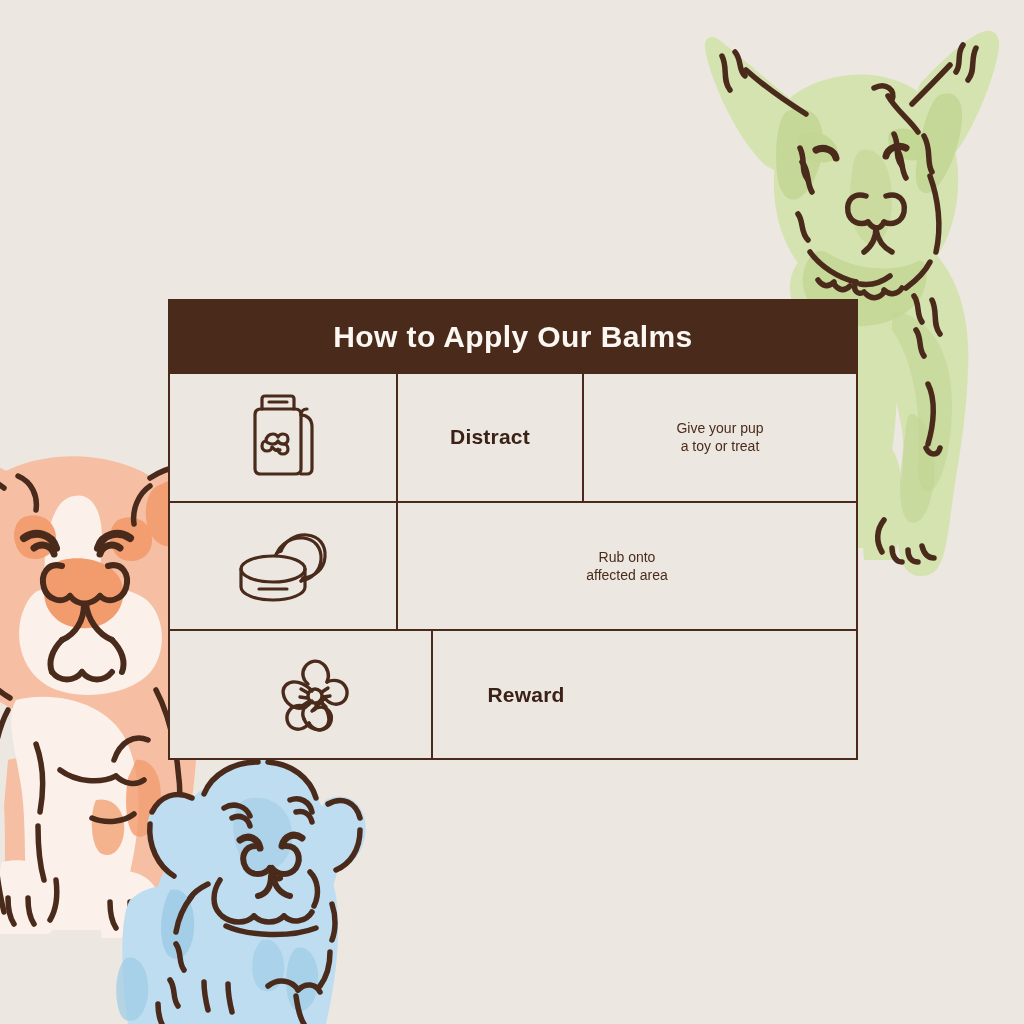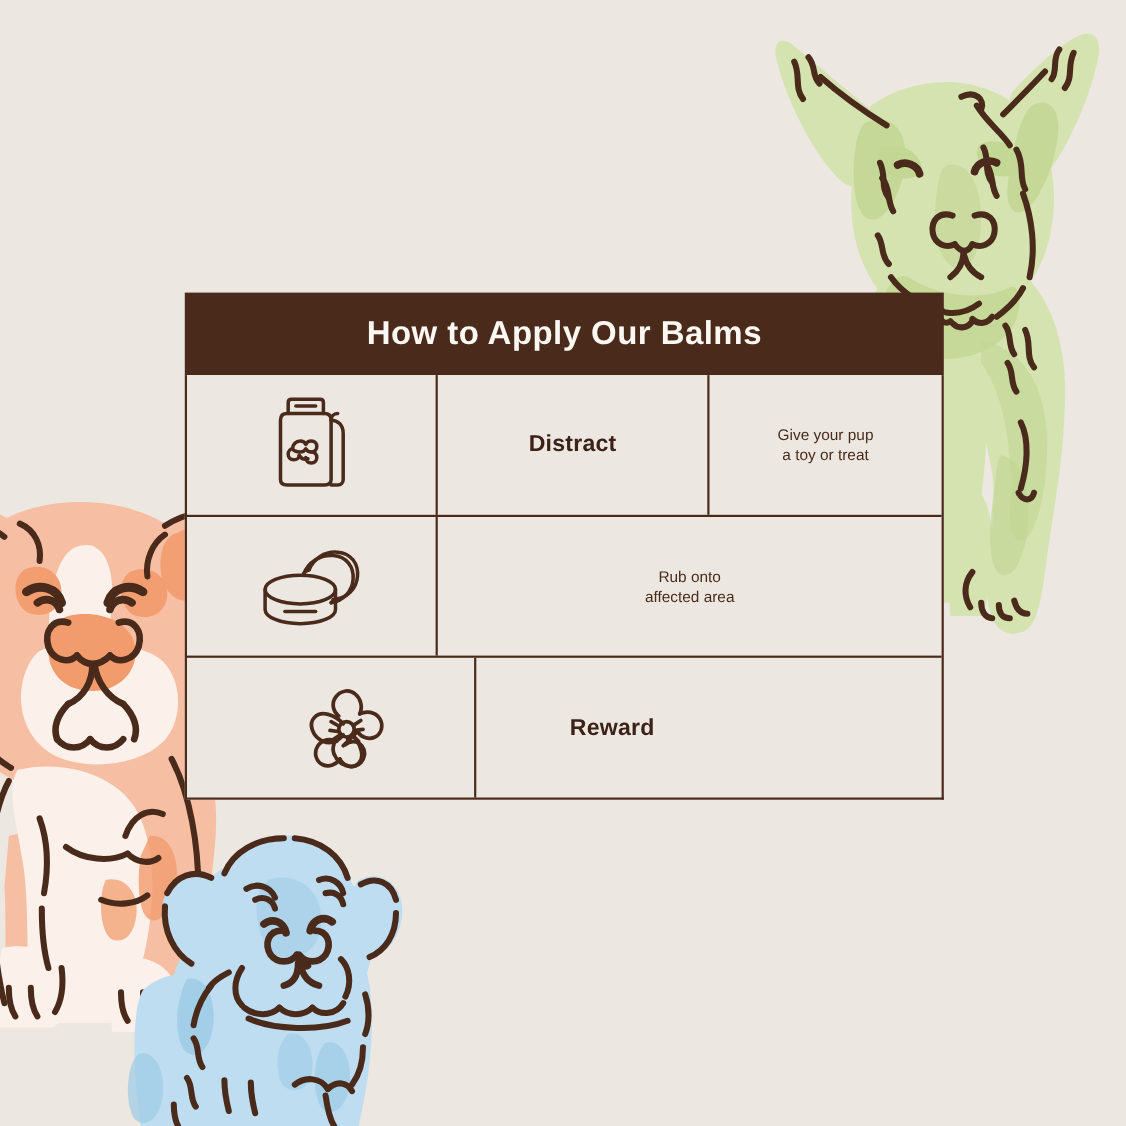--- a/index.html
+++ b/index.html
@@ -30,21 +30,21 @@
     width: 1024px;
     height: 1024px;
     pointer-events: none;
   }
   .dog-layer svg { display: block; width: 1024px; height: 1024px; }
 
   
   #balm-table {
     position: absolute;
     left: 168px;
-    top: 266px;
+    top: 299px;
     width: 690px;
     height: 461px;
     z-index: 5;
   }
 
   .table-header {
     height: 75px;
     background: #4A2B1B;
     display: flex;
     align-items: center;
@@ -78,21 +78,21 @@
   .cell {
     display: flex;
     align-items: center;
     justify-content: center;
     border-right: 2px solid #4A2B1B;
     min-width: 0;
   }
   .cell:last-child { border-right: none; }
 
   .cell-icon  { width: 228px; }
-  .cell-step  { width: 247px; }
+  .cell-step  { width: 186px; }
   .cell-desc  { flex: 1 1 auto; }
 
   .step-label {
     color: #3B2116;
     font-size: 21px;
     font-weight: bold;
     letter-spacing: 0.2px;
   }
 
   .desc-text {

